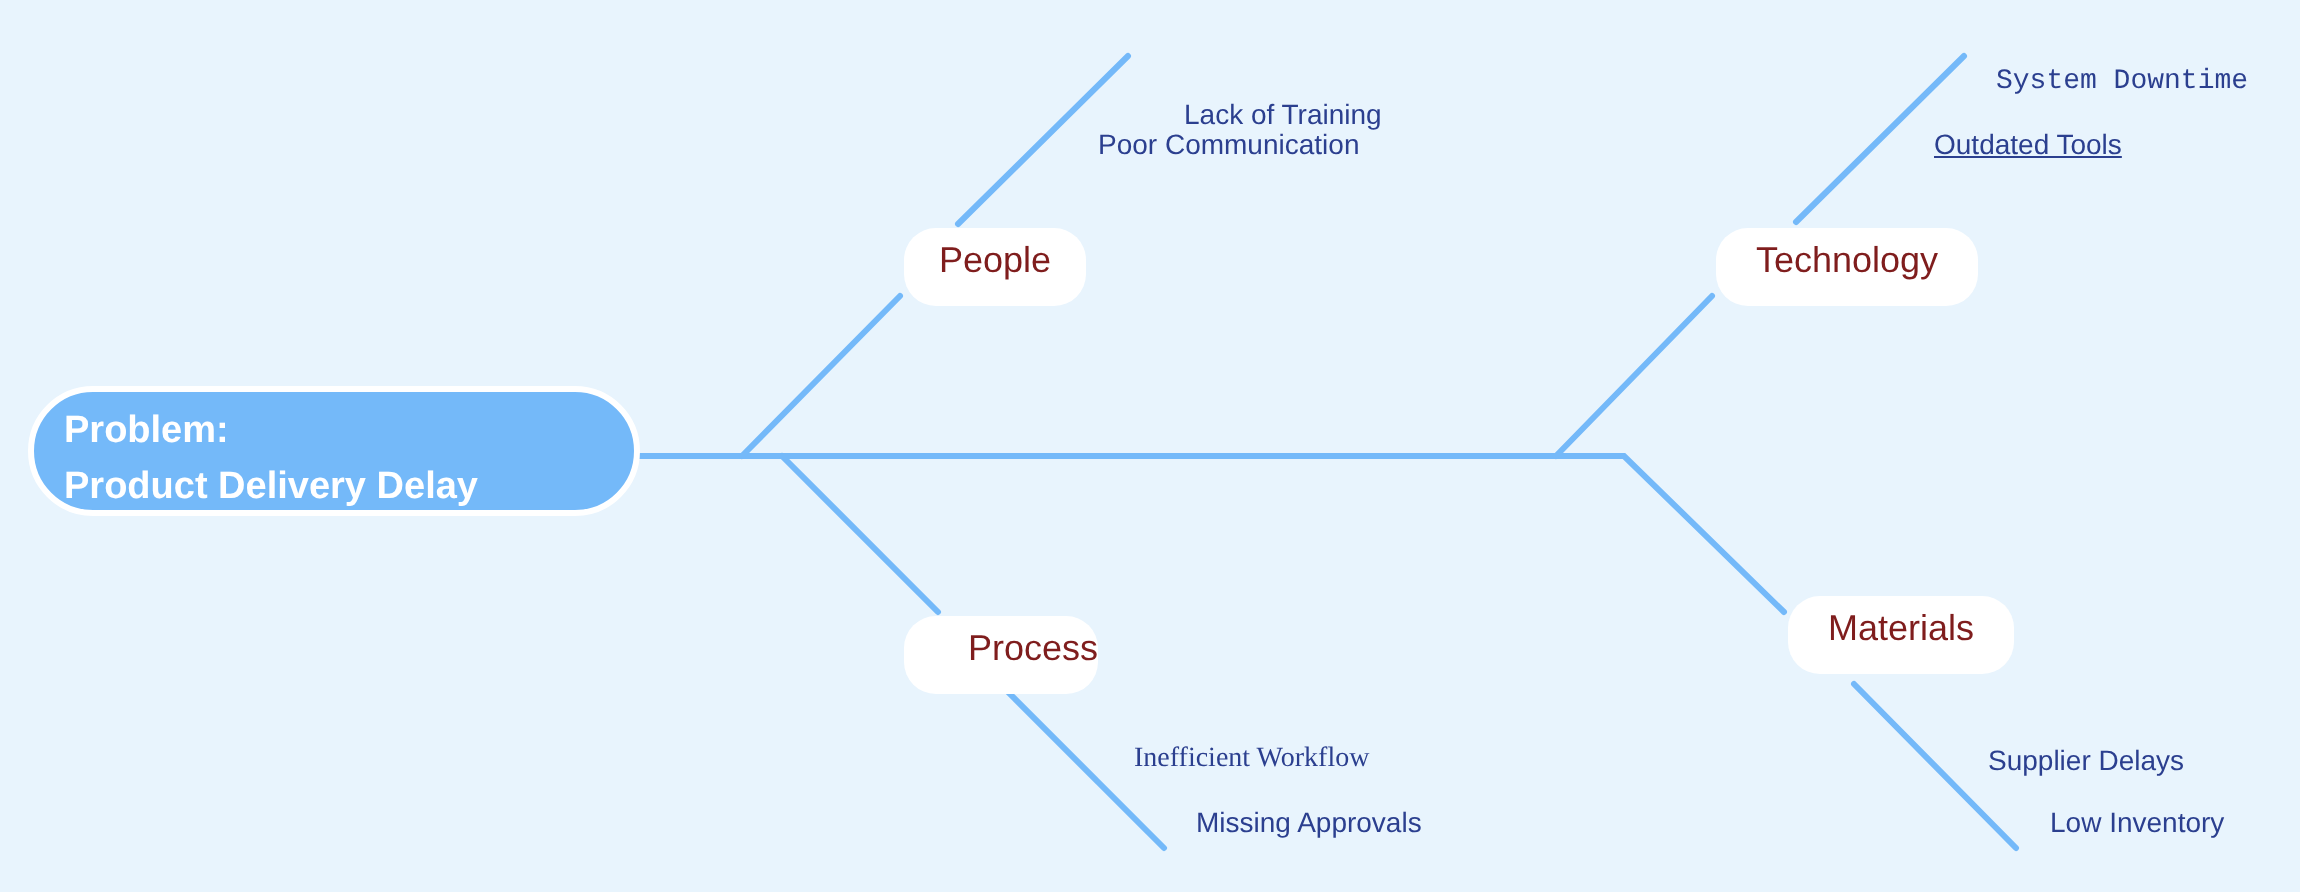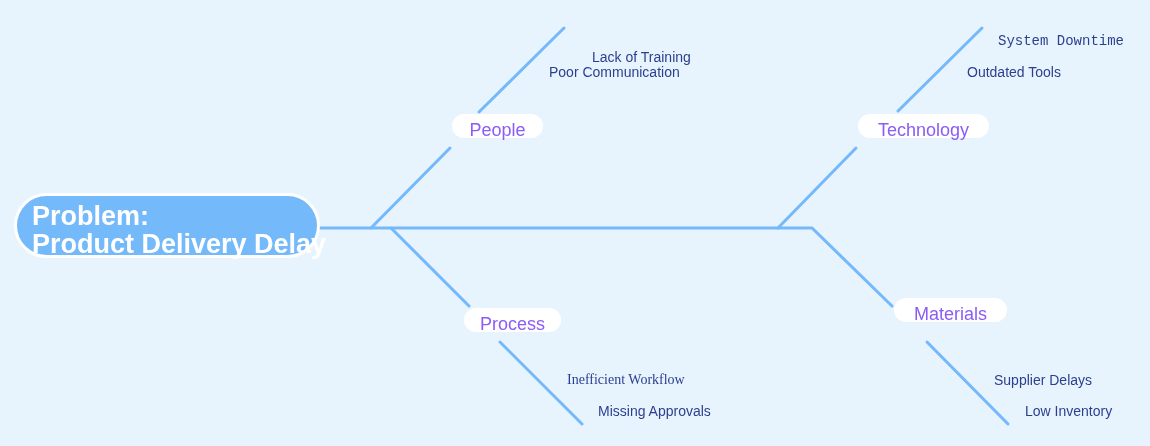--- a/index.html
+++ b/index.html
@@ -10,28 +10,28 @@
       position: relative;
     }
     svg.lines { position: absolute; left: 0; top: 0; }
     .problem {
       position: absolute; left: 14px; top: 193px;
       width: 306px; height: 65px;
       background: #74b9f9;
       border: 3px solid #ffffff;
       border-radius: 34px;
       box-sizing: border-box;
-      color: #ffffff; font-weight: bold; font-size: 27px; line-height: 28px;
+      color: #ffffff; font-weight: bold; font-size: 19px; line-height: 28px;
       padding: 6px 0 0 15px;
     }
     .problem div { white-space: nowrap; }
     .cat {
-      position: absolute; height: 24px; line-height: 32px;
+      position: absolute; height: 39px; line-height: 32px;
       background: #ffffff; border-radius: 16px;
-      color: #8b5cf6; font-size: 18px; text-align: center;
+      color: #7f1d1d; font-size: 18px; text-align: center;
       box-sizing: border-box;
     }
     .cause {
       position: absolute; font-size: 14px; color: #2b3f8f; white-space: nowrap;
       line-height: 18px;
     }
   </style>
 </head>
 <body>
 
@@ -57,21 +57,21 @@
   <div>Problem:</div>
   <div>Product Delivery Delay</div>
 </div>
 
 <div class="cat" style="left:452px; top:114px; width:91px;">People</div>
 <div class="cause" style="left:580px; top:48px;margin-left:12px;">Lack of Training</div>
 <div class="cause" style="left:549px; top:63px;">Poor Communication</div>
 
 <div class="cat" style="left:858px; top:114px; width:131px;">Technology</div>
 <div class="cause" style="left:998px; top:32px;font-family:Liberation Mono, monospace;">System Downtime</div>
-<div class="cause" style="left:967px; top:63px;">Outdated Tools</div>
+<div class="cause" style="left:967px; top:63px;text-decoration:underline;">Outdated Tools</div>
 
-<div class="cat" style="left:464px; top:308px; width:97px;">Process</div>
+<div class="cat" style="left:452px; top:308px; width:97px;text-align:right;">Process</div>
 <div class="cause" style="left:567px; top:371px;font-family:Liberation Serif, serif;">Inefficient Workflow</div>
 <div class="cause" style="left:598px; top:402px;">Missing Approvals</div>
 
 <div class="cat" style="left:894px; top:298px; width:113px;">Materials</div>
 <div class="cause" style="left:994px; top:371px;">Supplier Delays</div>
 <div class="cause" style="left:1025px; top:402px;">Low Inventory</div>
 
 </body></html>

